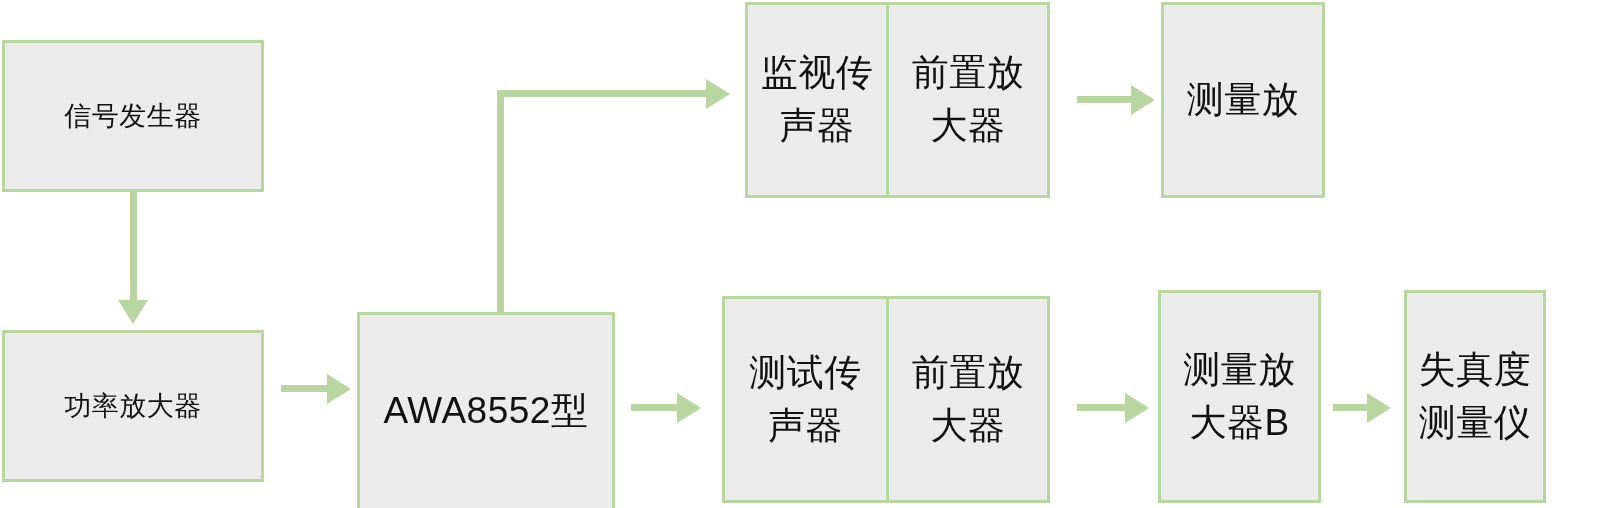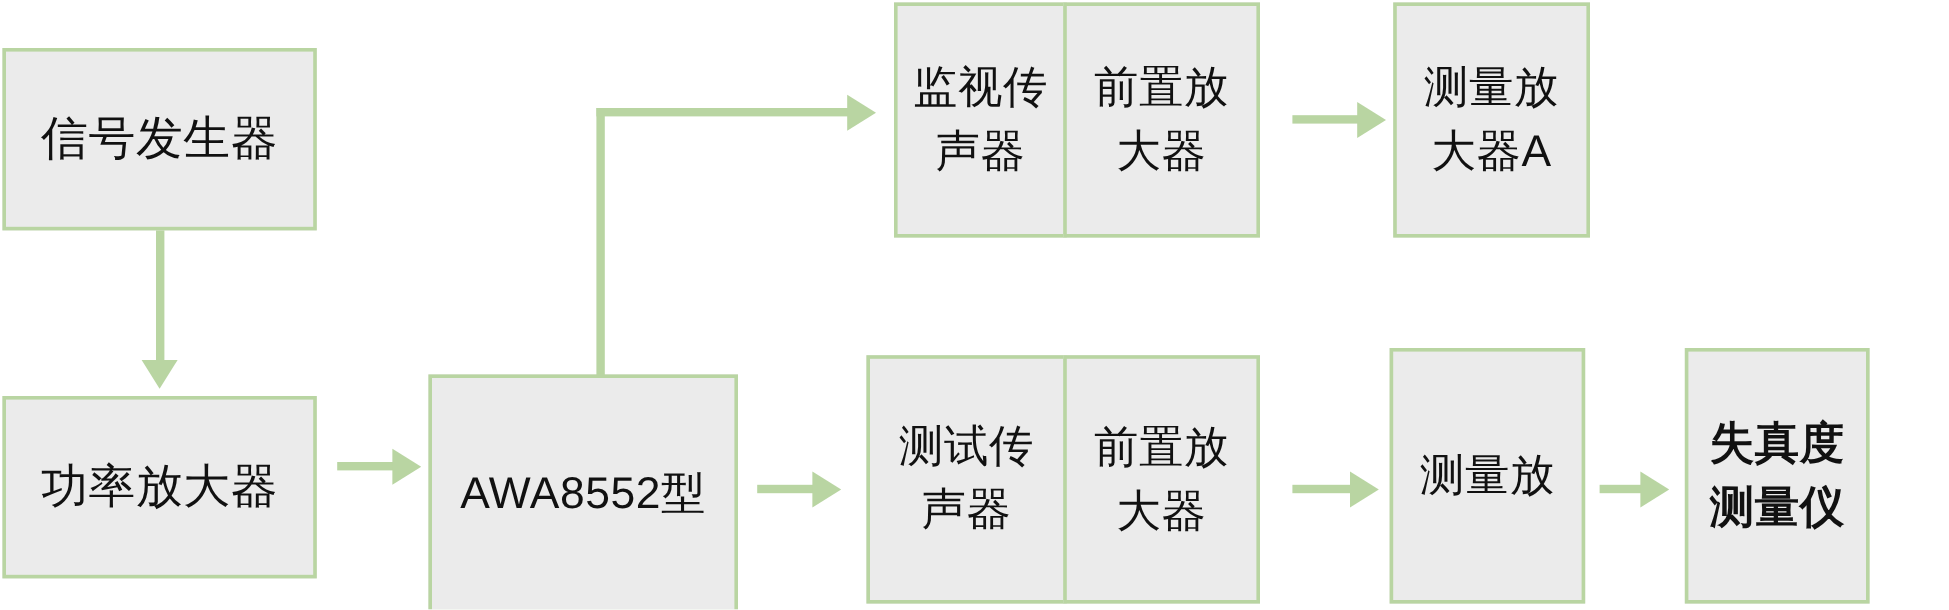--- a/index.html
+++ b/index.html
@@ -28,21 +28,21 @@
     justify-content: center;
     color: #111111;
     line-height: 1.42;
     text-align: center;
     letter-spacing: 0.5px;
   }
   .node .line {
     display: block;
     white-space: nowrap;
   }
-  .fs-lg { font-size: 39px; }
+  .fs-lg { font-size: 27px; }
   .fs-md { font-size: 37px; }
 
   
   .conn {
     position: absolute;
   }
   .hbar {
     position: absolute;
     background: #b9d5a2;
     height: 7px;
@@ -91,38 +91,38 @@
     <span class="line">声器</span>
   </div>
 
   <div class="node fs-md" style="left:886px; top:2px; width:164px; height:196px;">
     <span class="line">前置放</span>
     <span class="line">大器</span>
   </div>
 
   <div class="node fs-md" style="left:1161px; top:2px; width:164px; height:196px;">
     <span class="line">测量放</span>
-    <span class="line">大器A</span>
   </div>
 
   <div class="node fs-md" style="left:722px; top:296px; width:167px; height:207px;font-family:Liberation Serif, serif;">
     <span class="line">测试传</span>
     <span class="line">声器</span>
   </div>
 
   <div class="node fs-md" style="left:886px; top:296px; width:164px; height:207px;">
     <span class="line">前置放</span>
     <span class="line">大器</span>
   </div>
 
   <div class="node fs-md" style="left:1158px; top:290px; width:163px; height:213px;">
     <span class="line">测量放</span>
+    <span class="line">大器B</span>
   </div>
 
-  <div class="node fs-md" style="left:1404px; top:290px; width:154px; height:213px;font-weight:bold;">
+  <div class="node fs-md" style="left:1404px; top:290px; width:142px; height:213px;">
     <span class="line">失真度</span>
     <span class="line">测量仪</span>
   </div>
 
   <div class="conn">
     <div class="vbar" style="left:130px; top:192px; height:110px;"></div>
     <div class="arrow-down" style="left:118px; top:300px;"></div>
   </div>
 
   <div class="conn">

